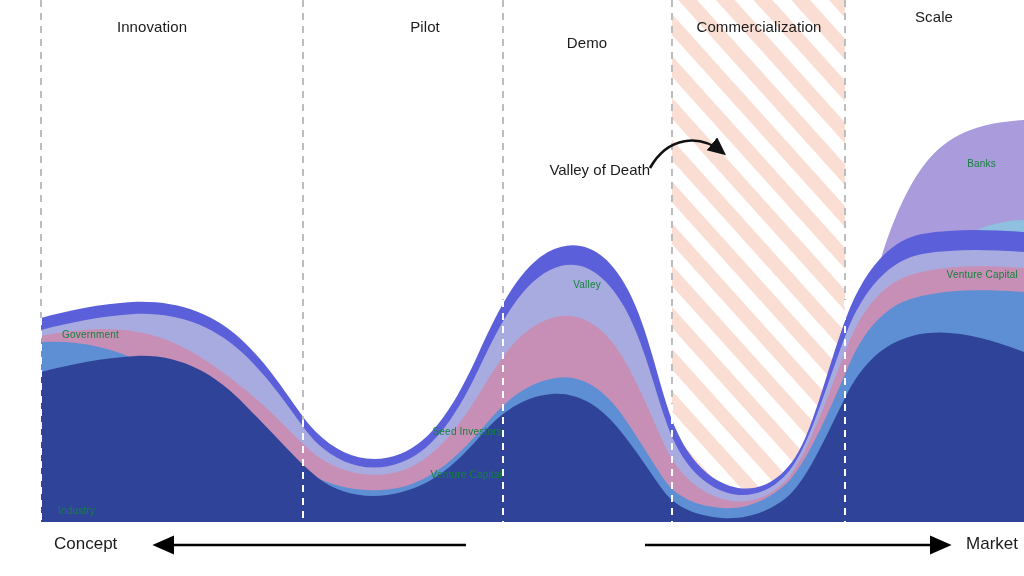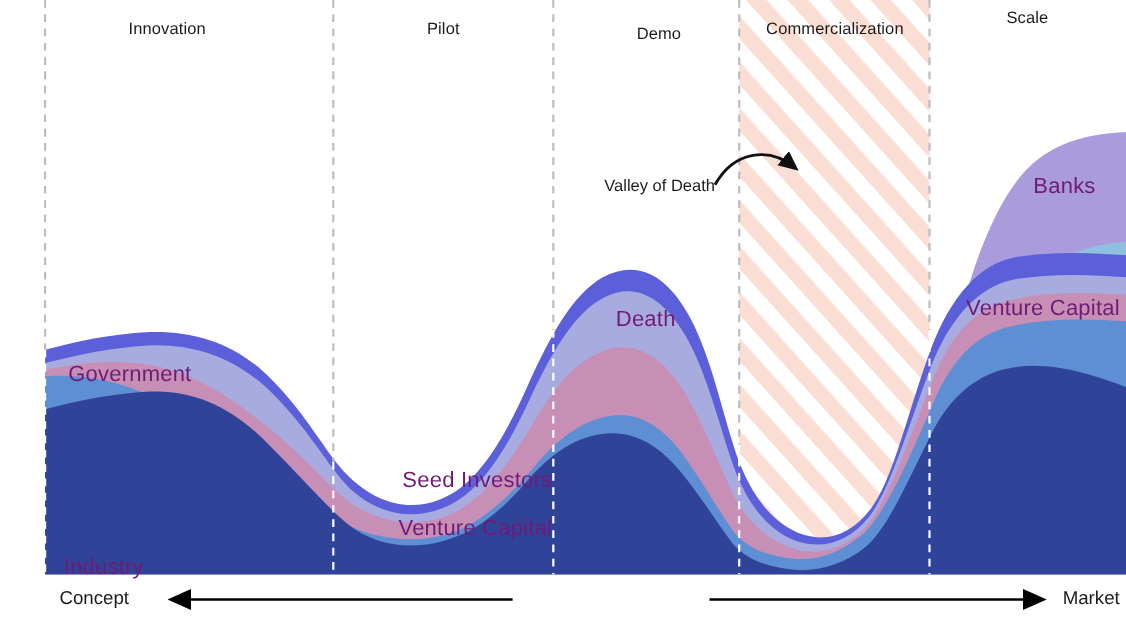--- a/index.html
+++ b/index.html
@@ -29,22 +29,22 @@
   .stage-label {
     position: absolute;
     font-size: 15px;
     color: #1b1b1b;
     white-space: nowrap;
     transform: translateX(-50%);
     letter-spacing: 0.1px;
   }
   .band-label {
     position: absolute;
-    font-size: 20px;
-    color: #701a75;
+    font-size: 10px;
+    color: #15803d;
     white-space: nowrap;
     letter-spacing: 0.2px;
   }
   .band-label.right {
     transform: translateX(-100%);
   }
   .band-label.center {
     transform: translateX(-50%);
   }
   .annot-label {
@@ -213,30 +213,30 @@
       </marker>
       <marker id="arrow-right" markerWidth="9" markerHeight="9" refX="7.5" refY="4" orient="auto">
         <path d="M0,0 L9,4 L0,8 Z" fill="#000000"></path>
       </marker>
     </defs>
     <line x1="466" y1="545" x2="156" y2="545" stroke="#000000" stroke-width="2.4" marker-end="url(#arrow-left)"></line>
     <line x1="645" y1="545" x2="948" y2="545" stroke="#000000" stroke-width="2.4" marker-end="url(#arrow-right)"></line>
   </svg>
 
   <div class="stage-label" style="left:152px; top:18px;">Innovation</div>
-  <div class="stage-label" style="left:403px; top:18px;">Pilot</div>
-  <div class="stage-label" style="left:587px; top:22px;margin-left:12px;">Demo</div>
+  <div class="stage-label" style="left:425px; top:18px;">Pilot</div>
+  <div class="stage-label" style="left:587px; top:34px;">Demo</div>
   <div class="stage-label" style="left:759px; top:18px;">Commercialization</div>
   <div class="stage-label" style="left:934px; top:8px;">Scale</div>
 
   <div class="band-label" style="left:62px; top:329px;">Government</div>
 
   <div class="band-label" style="left:58px; top:461px;margin-top:44px;">Industry</div>
 
-  <div class="band-label center" style="left:587px; top:279px;">Death</div>
+  <div class="band-label center" style="left:587px; top:279px;">Valley</div>
 
   <div class="band-label right" style="left:502px; top:426px;">Seed Investors</div>
 
   <div class="band-label right" style="left:502px; top:469px;">Venture Capital</div>
 
   <div class="band-label right" style="left:996px; top:158px;">Banks</div>
 
   <div class="band-label right" style="left:1018px; top:269px;">Venture Capital</div>
 
   <div class="annot-label" style="left:650px; top:161px;">Valley of Death</div>

